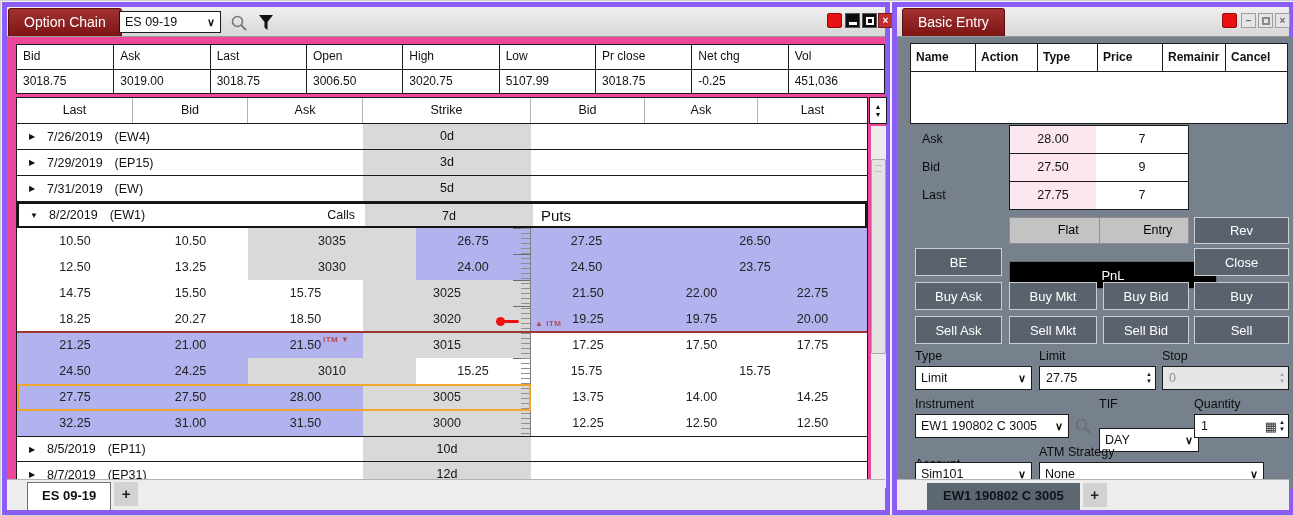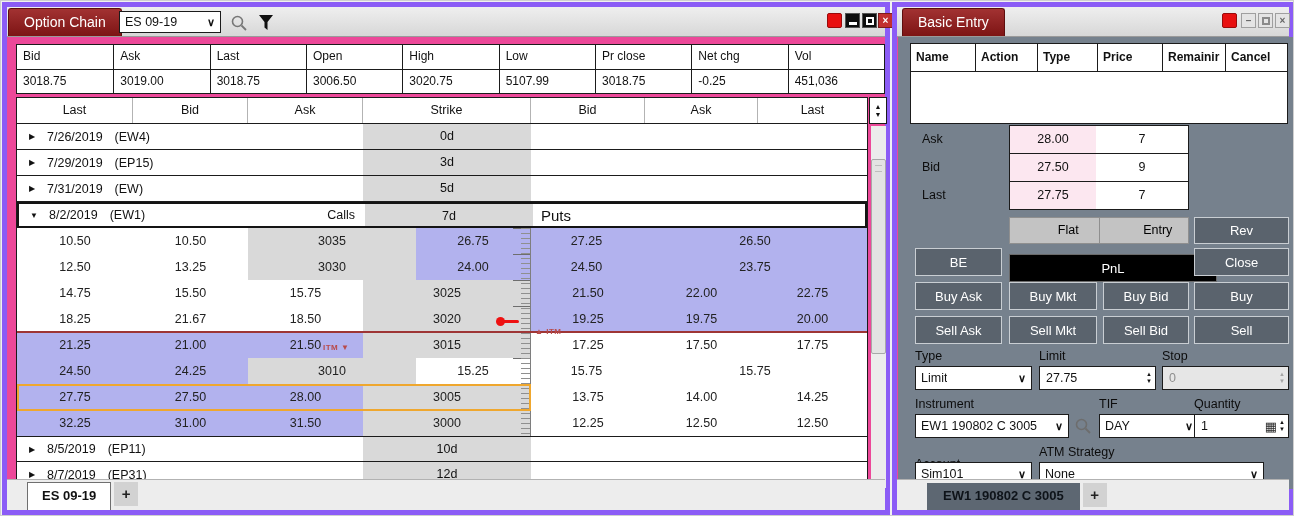--- a/index.html
+++ b/index.html
@@ -55,21 +55,21 @@
   .hl { background:#b2b2ee; }
 
   .ruler { position:absolute; left:488px; top:130px; width:26px; height:208px; z-index:3; border-right:1px solid #7e7e7e;
     background-image:
       repeating-linear-gradient(to bottom, #8f8f8f 0 1px, rgba(0,0,0,0) 1px 5px),
       repeating-linear-gradient(to bottom, #6e6e6e 0 1px, rgba(0,0,0,0) 1px 26px);
     background-size: 9px 100%, 17px 100%;
     background-position: right top, right top;
     background-repeat: no-repeat, no-repeat; }
   .itm-line { position:absolute; left:0; right:0; top:233px; height:2px; background:#9e3535; z-index:5; }
-  .itm-mark { position:absolute; z-index:6; color:#b84a4a; font-size:8px; font-weight:bold; letter-spacing:.5px;margin-top:8px; }
+  .itm-mark { position:absolute; z-index:6; color:#b84a4a; font-size:8px; font-weight:bold; letter-spacing:.5px; }
   .itm-mark .tri { font-size:8px; }
   #itm-calls { top:237px; left:306px; }
   #itm-puts  { top:221px; left:518px; }
   .price-marker { position:absolute; top:222px; left:481px; width:21px; height:3px; background:#ee1111; border-radius:2px; z-index:4; }
   .price-marker::before { content:''; position:absolute; left:-2px; top:-3px; width:9px; height:9px; border-radius:50%; background:#ee1111; }
   .sel-box { position:absolute; left:0; top:286px; width:514px; height:27px; border:2px solid #efa72e; z-index:6; }
 
   
   .sb { position:absolute; left:862px; top:90px; width:18px; height:391px; }
   .sb-btns { height:27px; border:1px solid #1b1b1b; background:#fff; display:flex; flex-direction:column; align-items:center; justify-content:center; }
@@ -220,21 +220,21 @@
         <div class="oc w0">14.75</div>
         <div class="oc w1">15.50</div>
         <div class="oc w2">15.75</div>
         <div class="oc ws st">3025</div>
         <div class="oc w4 hl">21.50</div>
         <div class="oc w5 hl">22.00</div>
         <div class="oc w6 hl">22.75</div>
       </div>
       <div class="orow">
         <div class="oc w0">18.25</div>
-        <div class="oc w1">21.67</div>
+        <div class="oc w1">20.27</div>
         <div class="oc w2">18.50</div>
         <div class="oc ws st">3020</div>
         <div class="oc w4 hl">19.25</div>
         <div class="oc w5 hl">19.75</div>
         <div class="oc w6 hl">20.00</div>
       </div>
       <div class="orow">
         <div class="oc w0 hl">21.25</div>
         <div class="oc w1 hl">21.00</div>
         <div class="oc w2 hl">21.50</div>
@@ -350,21 +350,21 @@
       <div class="q-price" style="top:144px">27.75</div>
       <div class="q-size" style="top:144px">7</div>
 
       <div class="seg" style="left:111px;top:180px;width:180px;height:27px">
         <div>Flat</div>
         <div>Entry</div>
       </div>
       <div class="btn" style="left:296px;top:180px;width:95px;height:27px">Rev</div>
 
       <div class="btn" style="left:17px;top:211px;width:87px;height:28px">BE</div>
-      <div class="btn btn-pnl" style="left:111px;top:217px;width:208px;height:28px">PnL</div>
+      <div class="btn btn-pnl" style="left:111px;top:224px;width:208px;height:28px">PnL</div>
       <div class="btn" style="left:296px;top:211px;width:95px;height:28px">Close</div>
 
       <div class="btn" style="left:17px;top:245px;width:87px;height:28px">Buy Ask</div>
       <div class="btn" style="left:111px;top:245px;width:88px;height:28px">Buy Mkt</div>
       <div class="btn" style="left:205px;top:245px;width:86px;height:28px">Buy Bid</div>
       <div class="btn" style="left:296px;top:245px;width:95px;height:28px">Buy</div>
 
       <div class="btn" style="left:17px;top:279px;width:87px;height:28px">Sell Ask</div>
       <div class="btn" style="left:111px;top:279px;width:88px;height:28px">Sell Mkt</div>
       <div class="btn" style="left:205px;top:279px;width:86px;height:28px">Sell Bid</div>
@@ -398,21 +398,21 @@
       <div class="flabel" style="left:296px;top:360px">Quantity</div>
 
       <div class="dd2" style="left:17px;top:377px;width:154px">
         <span class="dd-val">EW1 190802 C 3005</span>
         <span class="chev">∨</span>
       </div>
       <svg class="icon-abs" style="left:176px;top:380px" width="18" height="18" viewBox="0 0 18 18">
         <circle cx="7.5" cy="7.5" r="5" fill="none" stroke="#6d6d6d" stroke-width="1.6"></circle>
         <line x1="11.5" y1="11.5" x2="16" y2="16" stroke="#6d6d6d" stroke-width="1.8"></line>
       </svg>
-      <div class="dd2" style="left:201px;top:377px;width:100px">
+      <div class="dd2" style="left:201px;top:391px;width:100px">
         <span class="dd-val">DAY</span>
         <span class="chev">∨</span>
       </div>
       <div class="spin" style="left:296px;top:377px;width:95px">
         <span>1</span>
         <span class="grid-icon">▦</span>
         <span class="spin-arrows">
           <span>▲</span>
           <span>▼</span>
         </span>

